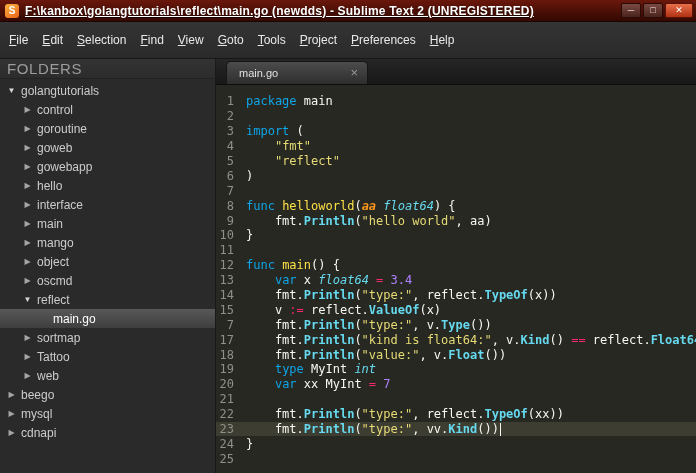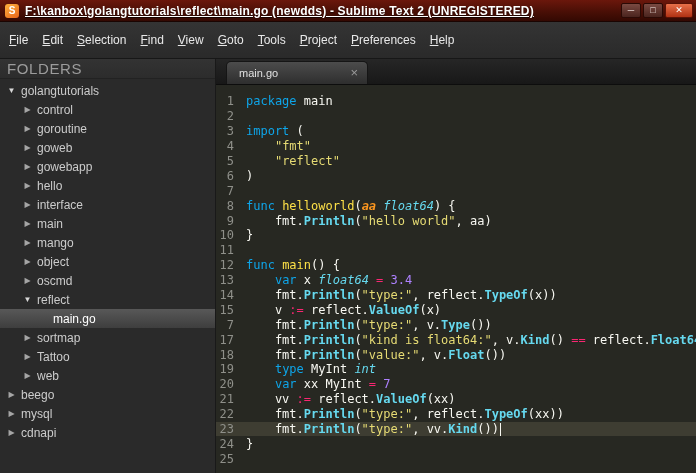--- a/index.html
+++ b/index.html
@@ -339,21 +339,20 @@
           <div class="code-row">
             <span class="gutter">19</span>
             <span class="code-text"><span class="tk-w">    </span><span class="tk-k">type</span><span class="tk-w"> MyInt </span><span class="tk-t">int</span></span>
           </div>
           <div class="code-row">
             <span class="gutter">20</span>
             <span class="code-text"><span class="tk-w">    </span><span class="tk-k">var</span><span class="tk-w"> xx MyInt </span><span class="tk-o">=</span><span class="tk-w"> </span><span class="tk-n">7</span></span>
           </div>
           <div class="code-row">
             <span class="gutter">21</span>
-            <span class="code-text"><span class="tk-w">    vv </span><span class="tk-o">:=</span><span class="tk-w"> reflect.</span><span class="tk-f">ValueOf</span><span class="tk-w">(xx)</span></span>
           </div>
           <div class="code-row">
             <span class="gutter">22</span>
             <span class="code-text"><span class="tk-w">    fmt.</span><span class="tk-f">Println</span><span class="tk-w">(</span><span class="tk-s">"type:"</span><span class="tk-w">, reflect.</span><span class="tk-f">TypeOf</span><span class="tk-w">(xx))</span></span>
           </div>
           <div class="code-row current">
             <span class="gutter">23</span>
             <span class="code-text"><span class="tk-w">    fmt.</span><span class="tk-f">Println</span><span class="tk-w">(</span><span class="tk-s">"type:"</span><span class="tk-w">, vv.</span><span class="tk-f">Kind</span><span class="tk-w">())</span><span class="caret"></span></span>
           </div>
           <div class="code-row">

